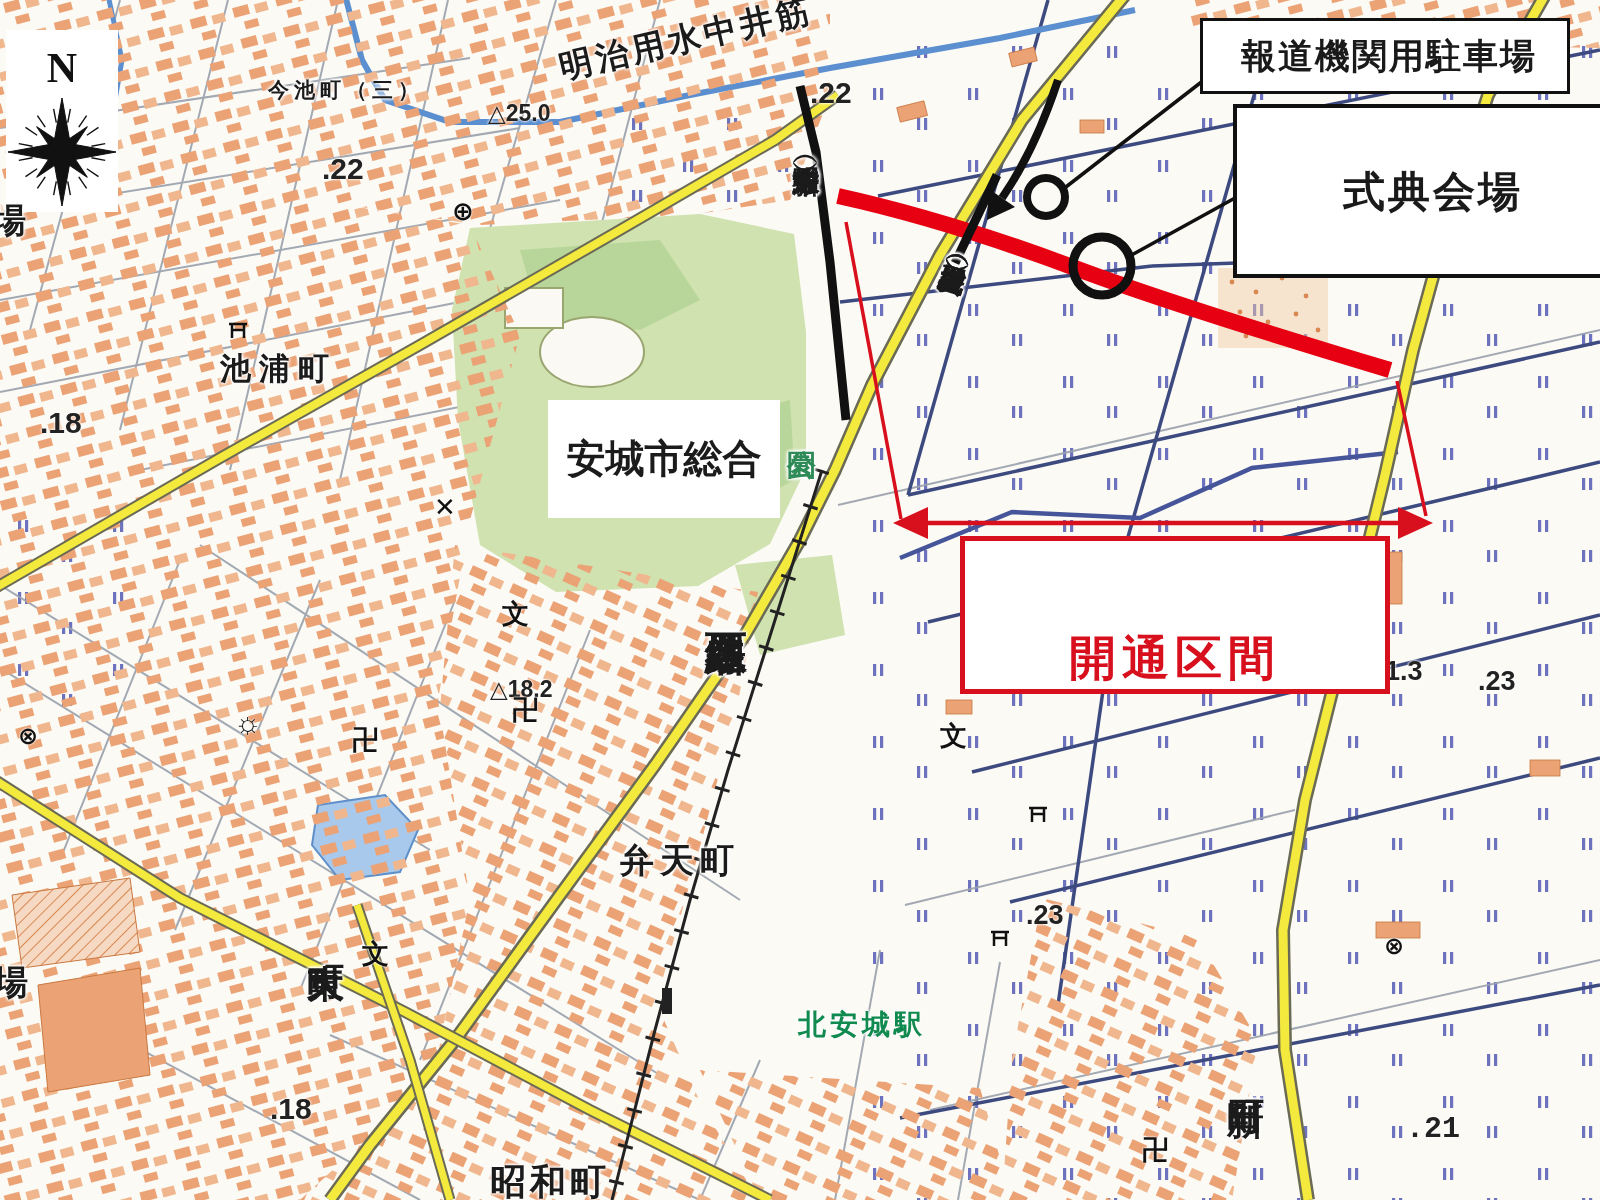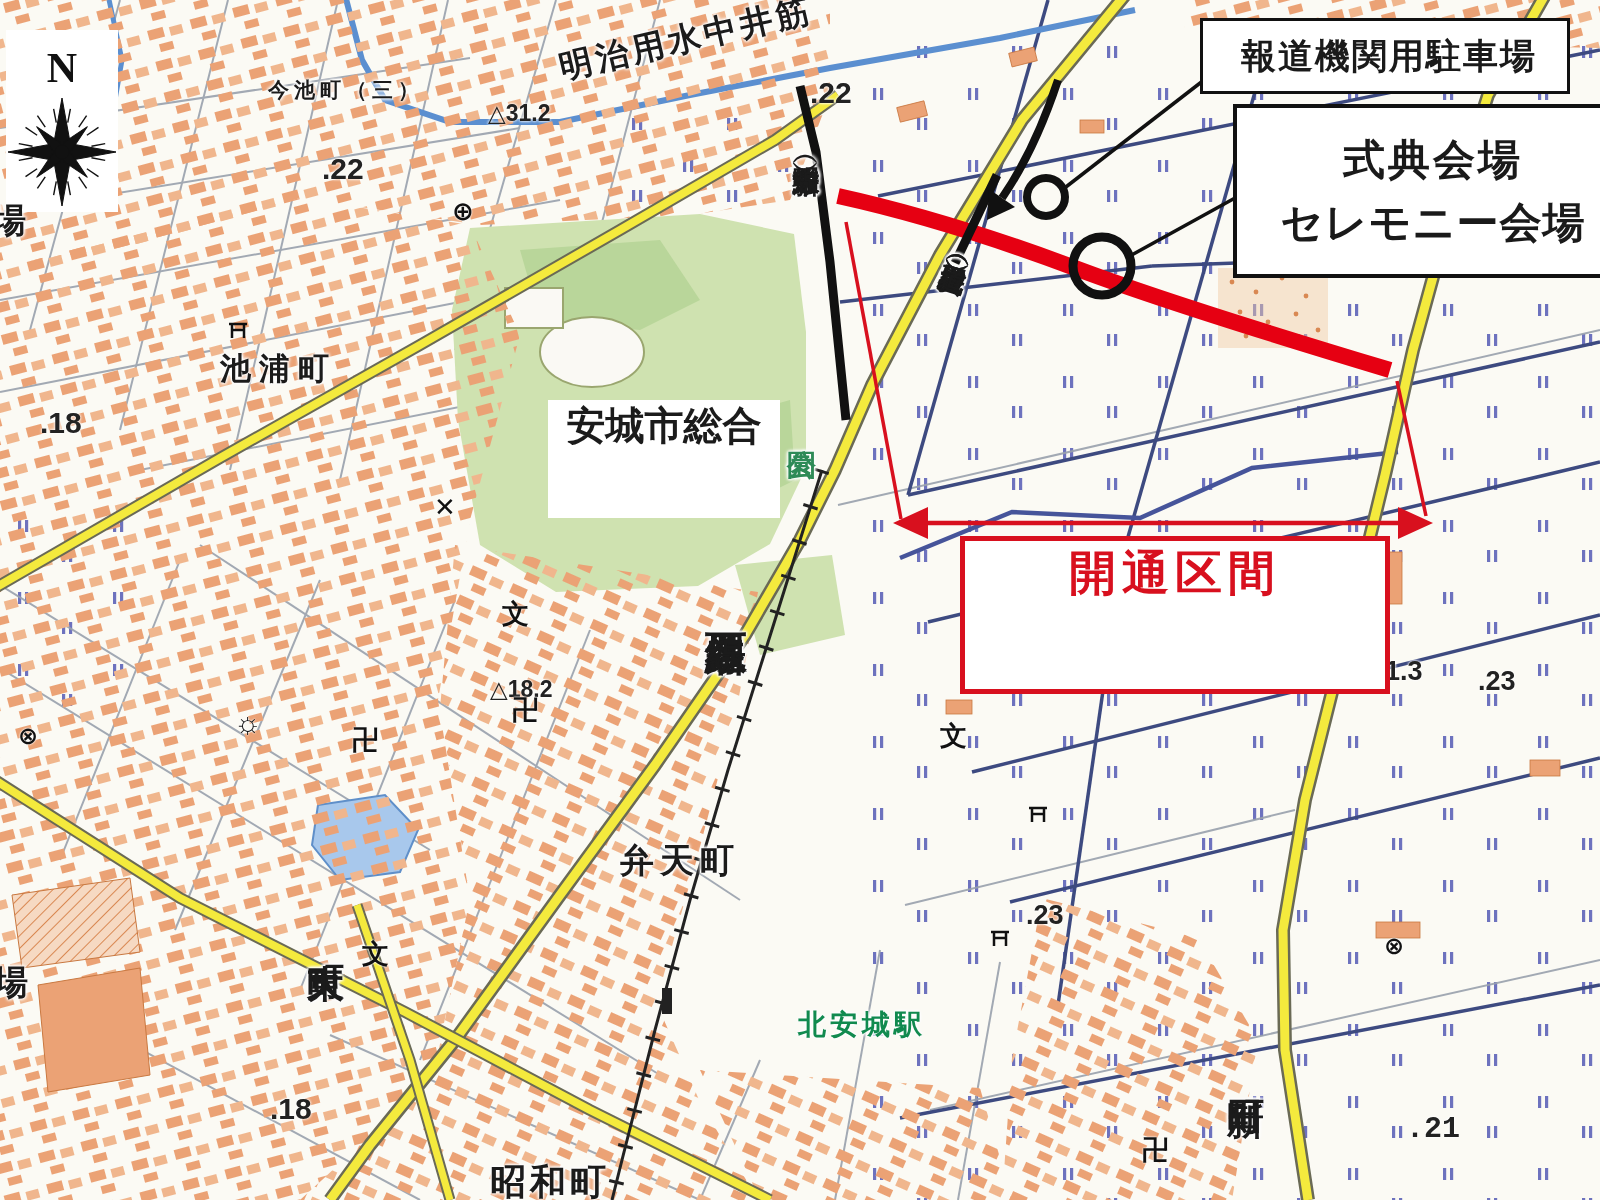--- a/index.html
+++ b/index.html
@@ -7,26 +7,26 @@
          background:#fbfaf4;font-family:"Liberation Sans","DejaVu Sans",sans-serif;}
   .stage svg.base{position:absolute;left:0;top:0;}
   .lbl{position:absolute;color:#1b1b1b;white-space:nowrap;
        text-shadow:0 0 3px #fff,0 0 3px #fff,0 0 4px #fff,0 0 4px #fff;}
   .v{writing-mode:vertical-rl;text-orientation:upright;}
   .elev{position:absolute;color:#222;font-weight:700;font-size:30px;white-space:nowrap;
         text-shadow:0 0 3px #fff,0 0 3px #fff;}
   .sym{position:absolute;color:#111;font-weight:700;white-space:nowrap;
        text-shadow:0 0 2px #fff,0 0 2px #fff;}
   .whitebox{position:absolute;background:#fff;display:flex;flex-direction:column;
-            align-items:center;text-align:center;}
+            align-items:center;justify-content:center;text-align:center;}
   .callout{position:absolute;background:#fff;border:3px solid #111;display:flex;
            flex-direction:column;align-items:center;justify-content:center;text-align:center;
            color:#1a1a1a;font-weight:600;}
   .redbox{position:absolute;background:#fff;border:5px solid #d8101e;color:#d8101e;
-          display:flex;flex-direction:column;align-items:center;justify-content:flex-start;
+          display:flex;flex-direction:column;align-items:center;justify-content:flex-end;
           font-weight:700;text-align:center;}
   .compass{position:absolute;left:6px;top:30px;width:112px;height:182px;background:#fff;}
 </style>
 </head>
 <body>
 
 <div class="stage">
 
 <svg class="base" width="1600" height="1200" viewBox="0 0 1600 1200">
   <defs>
@@ -277,21 +277,21 @@
 <div class="lbl" style="left:798px;top:1006px;font-size:28px;letter-spacing:4px;font-weight:600;color:#118a4f;">北安城駅</div>
 <div class="lbl v" style="left:1220px;top:1070px;font-size:37px;font-weight:600;">新田町</div>
 <div class="lbl v" style="left:782px;top:428px;font-size:29px;color:#2e8b57;font-weight:600;">公園</div>
 <div class="lbl" style="left:-8px;top:198px;font-size:34px;font-weight:600;">場</div>
 <div class="lbl" style="left:-6px;top:960px;font-size:34px;font-weight:600;">場</div>
 
 <div class="whitebox" style="left:548px;top:400px;width:232px;height:118px;">
   <div style="font-size:39px;font-weight:600;color:#1b1b1b;line-height:1.35;">安城市総合</div>
 </div>
 
-<span class="elev" style="left:488px;top:100px;font-size:23px;">△31.2</span>
+<span class="elev" style="left:488px;top:100px;font-size:23px;">△25.0</span>
 <span class="elev" style="left:322px;top:152px;">.22</span>
 <span class="elev" style="left:810px;top:76px;">.22</span>
 <span class="elev" style="left:40px;top:406px;">.18</span>
 <span class="elev" style="left:490px;top:676px;font-size:23px;">△18.2</span>
 <span class="elev" style="left:1370px;top:656px;font-size:27px;">21.3</span>
 <span class="elev" style="left:1478px;top:666px;font-size:27px;">.23</span>
 <span class="elev" style="left:1026px;top:900px;font-size:27px;">.23</span>
 <span class="elev" style="left:1406px;top:1112px;font-family:Liberation Mono, monospace;">.21</span>
 <span class="elev" style="left:270px;top:1092px;">.18</span>
 
@@ -306,20 +306,19 @@
 <span class="sym" style="left:18px;top:722px;font-size:24px;">⊗</span>
 <span class="sym" style="left:1384px;top:932px;font-size:24px;">⊗</span>
 <span class="sym" style="left:1142px;top:1132px;font-size:27px;">卍</span>
 
 <div class="callout" style="left:1200px;top:18px;width:364px;height:70px;border-width:3px;">
   <div style="font-size:35px;letter-spacing:2px;margin-left:8px;">報道機関用駐車場</div>
 </div>
 
 <div class="callout" style="left:1233px;top:104px;width:392px;height:166px;border-width:4px;">
   <div style="font-size:42px;letter-spacing:3px;line-height:1.5;">式典会場</div>
-  <div style="font-size:42px;letter-spacing:1px;line-height:1.5;">セレモニー会場</div>
 </div>
 
 <div class="redbox" style="left:960px;top:536px;width:420px;height:148px;">
   <div style="font-size:47px;letter-spacing:6px;line-height:1.35;">開通区間</div>
 </div>
 
 </div>
 
 </body></html>

